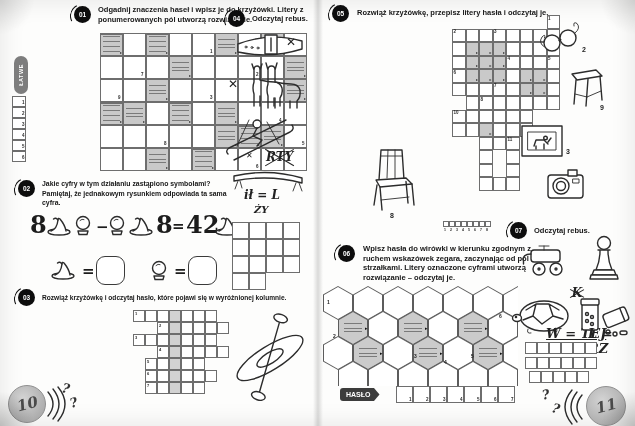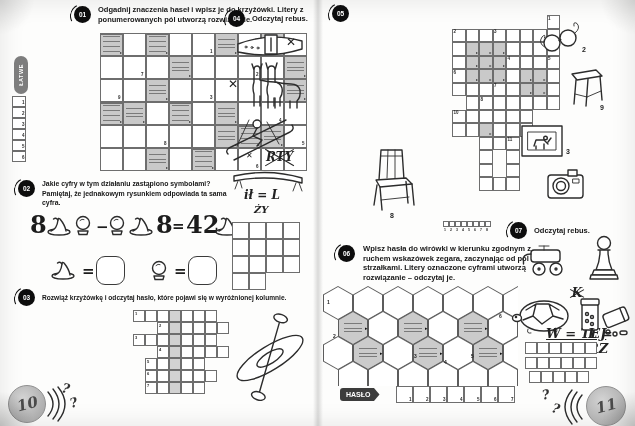--- a/index.html
+++ b/index.html
@@ -394,20 +394,21 @@
         <path d="M7,2 Q19,17 7,32"></path>
         <path d="M12,0 Q26,17 12,34"></path>
       </g>
   </svg>
   <span class="abs qmark" style="left:62px;top:382px;transform:rotate(12deg);">?</span>
   <span class="abs qmark" style="left:70px;top:396px;transform:rotate(-18deg);">?</span>
 
   
 
   <div class="abs badge" style="left:332px;top:5px;">05</div>
+  <div class="abs ins" style="left:357px;top:8px;width:230px;">Rozwiąż krzyżówkę, przepisz litery hasła i odczytaj je.</div>
   <div class="abs cluesR" style="left:357px;top:52px;width:96px;" id="right-clues"></div>
   <div class="abs" id="grid-right-main" style="left: 452px; top: 15px;">
       <div class="cell" style="left: 94.5px; top: 0px; width: 13.5px; height: 13.5px;"></div>
       <div class="cnum" style="left: 96px; top: 1.5px;">1</div>
       <div class="cell" style="left: 0px; top: 13.5px; width: 13.5px; height: 13.5px;"></div>
       <div class="cell" style="left: 13.5px; top: 13.5px; width: 13.5px; height: 13.5px;"></div>
       <div class="cell" style="left: 27px; top: 13.5px; width: 13.5px; height: 13.5px;"></div>
       <div class="cell" style="left: 40.5px; top: 13.5px; width: 13.5px; height: 13.5px;"></div>
       <div class="cell" style="left: 54px; top: 13.5px; width: 13.5px; height: 13.5px;"></div>
       <div class="cell" style="left: 67.5px; top: 13.5px; width: 13.5px; height: 13.5px;"></div>

